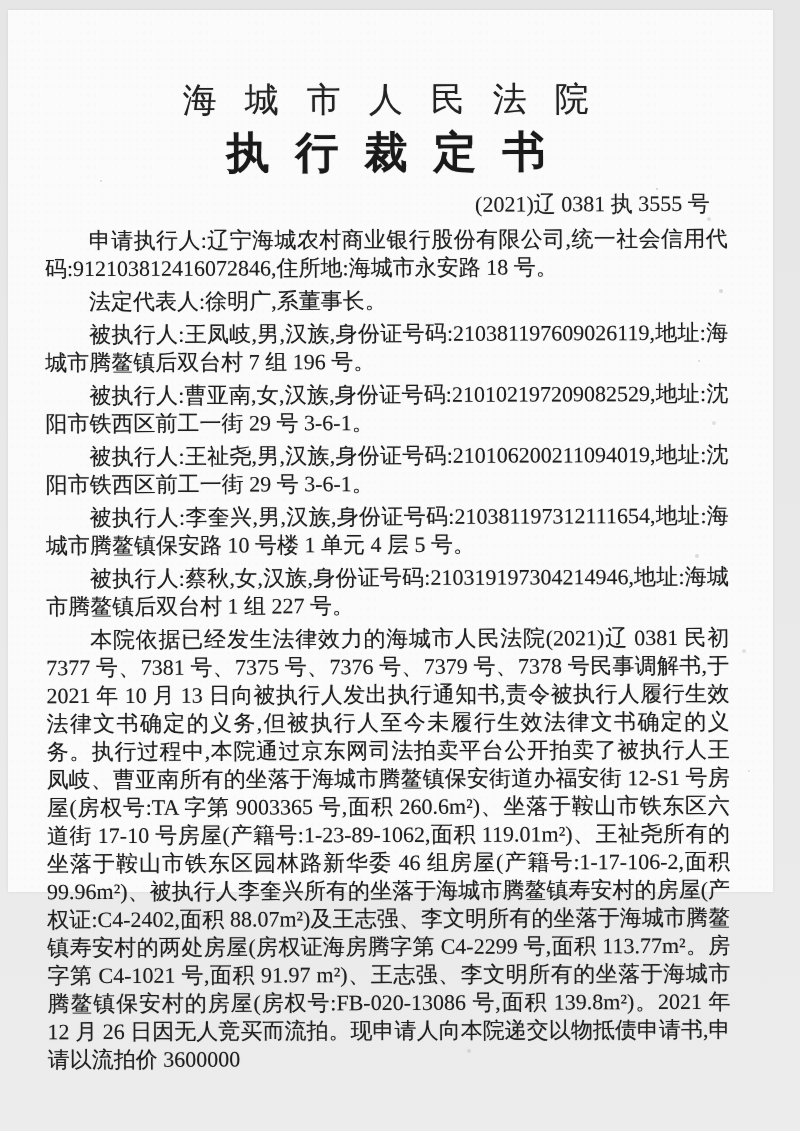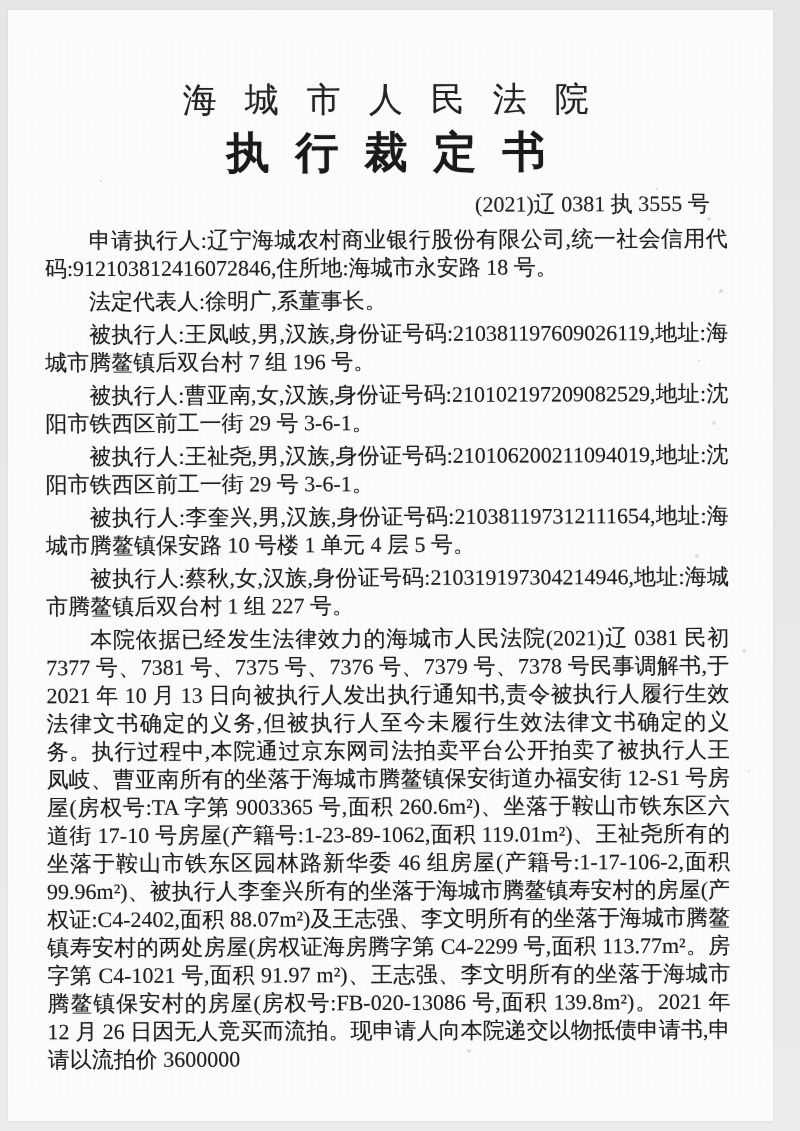--- a/index.html
+++ b/index.html
@@ -17,21 +17,21 @@
     position: relative;
     width: 800px;
     height: 1131px;
     background: linear-gradient(180deg, #e6e6e6 0%, #ececec 100%);
   }
   .paper {
     position: absolute;
     left: 8px;
     top: 10px;
     width: 765px;
-    height: 1111px;
+    height: 882px;
     background-color: #fbfbfb;
     background-image: radial-gradient(rgba(60,60,60,0.018) 1px, transparent 1px);
     background-size: 7px 9px;
     box-shadow: 0 0 3px rgba(0,0,0,0.08);
     box-sizing: border-box;
     padding: 72px 44px 0 38px;
   }
   
   .paper::before {
     content: "";

